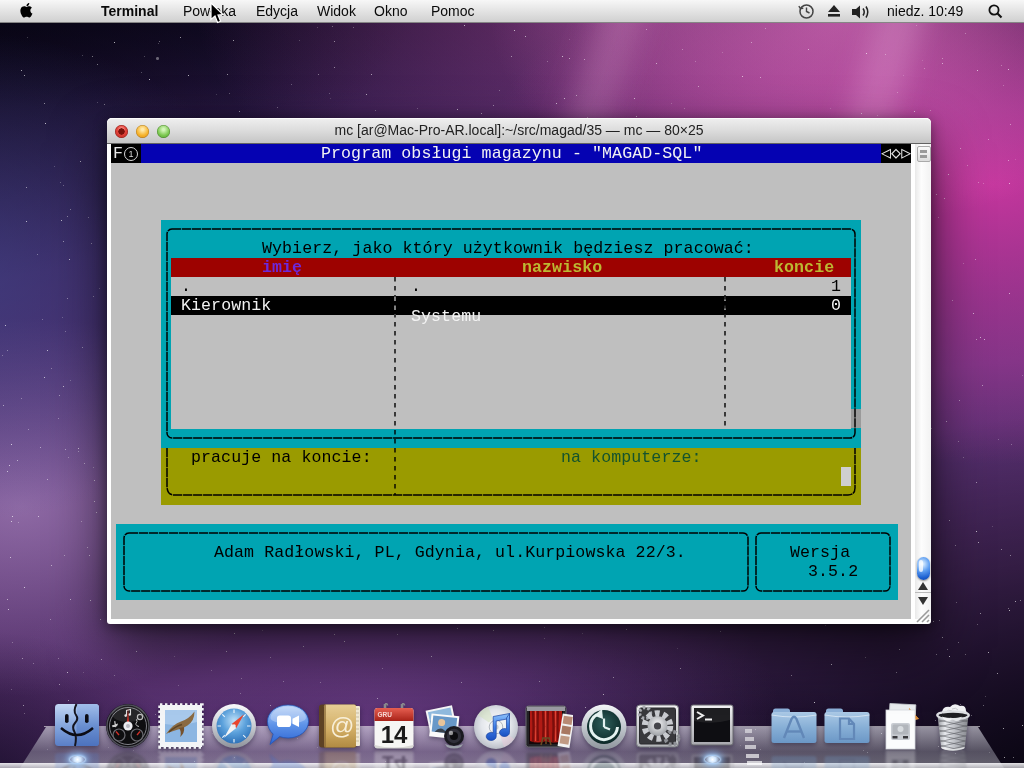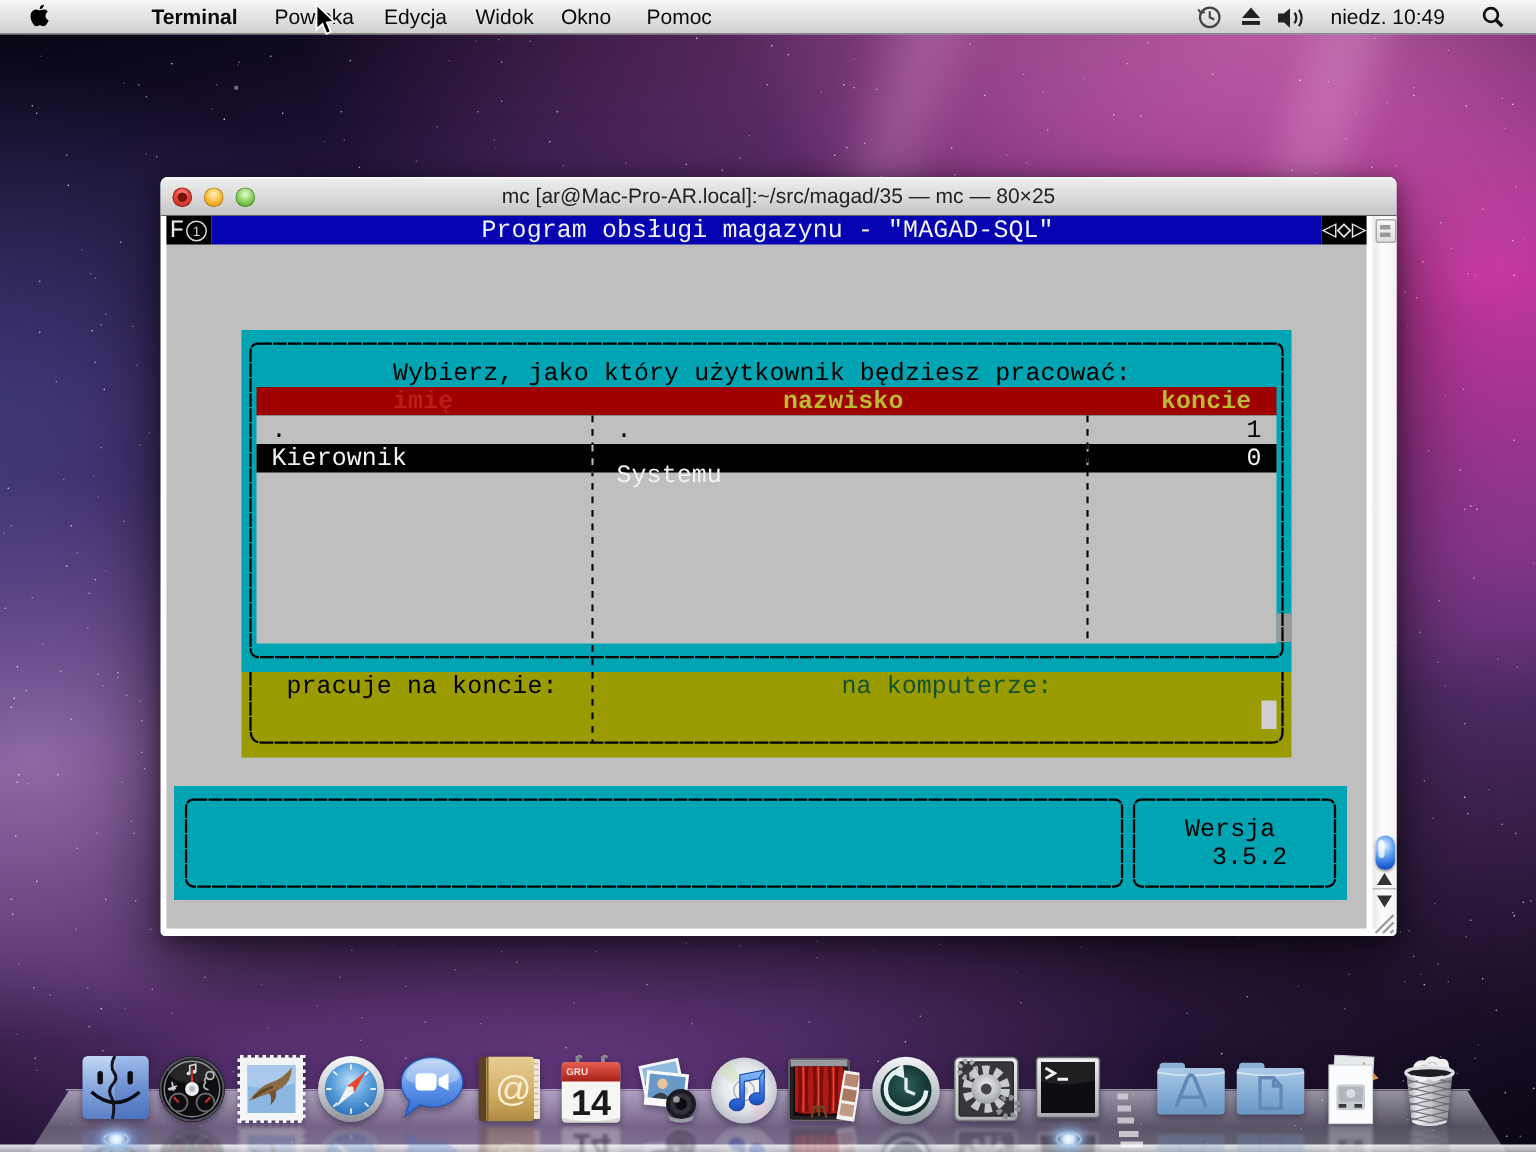--- a/index.html
+++ b/index.html
@@ -700,31 +700,32 @@
 <path d="M56 304 L56 342 Q56 351 63 351 L737 351 Q744 351 744 344 L744 304" stroke-dasharray="9.2 0.8"></path>
 <path d="M284 133 L284 351" stroke-dasharray="4.5 4.5" stroke-width="1.4"></path>
           <path d="M284 152.5 L284 171 M614 152.5 L614 171" stroke="#b8b8b8" stroke-dasharray="4.5 4.5" stroke-width="1.4"></path>
 <path d="M614 133 L614 285" stroke-dasharray="4.5 4.5" stroke-width="1.4"></path>
 <rect x="13" y="389" width="624" height="58" rx="5" stroke-dasharray="9.2 0.8"></rect>
 <rect x="645" y="389" width="134" height="58" rx="5" stroke-dasharray="9.2 0.8"></rect>
 </g>
       </svg>
 
 <div class="t" style="left:151px;top:95px;color:#000">Wybierz, jako który użytkownik będziesz pracować:</div>
-<div class="t" style="left:151px;top:114px;color:#b91c1c;font-weight:bold">imię</div>
+<div class="t" style="left:151px;top:114px;color:#6d28d9;font-weight:bold">imię</div>
 <div class="t" style="left:411px;top:114px;color:#bcb832;font-weight:bold">nazwisko</div>
 <div class="t" style="left:663px;top:114px;color:#bcb832;font-weight:bold">koncie</div>
 <div class="t" style="left:70px;top:133px;color:#000">.</div>
 <div class="t" style="left:300px;top:133px;color:#000">.</div>
 <div class="t" style="left:720px;top:133px;color:#000">1</div>
 <div class="t" style="left:70px;top:152px;color:#f2f2f2">Kierownik</div>
 <div class="t" style="left:300px;top:163px;color:#f2f2f2">Systemu</div>
 <div class="t" style="left:720px;top:152px;color:#f2f2f2">0</div>
 <div class="t" style="left:80px;top:304px;color:#000">pracuje na koncie:</div>
 <div class="t" style="left:450px;top:304px;color:#14532d">na komputerze:</div>
+<div class="t" style="left:103px;top:399px;color:#000">Adam Radłowski, PL, Gdynia, ul.Kurpiowska 22/3.</div>
 <div class="t" style="left:679px;top:399px;color:#000">Wersja</div>
 <div class="t" style="left:697px;top:418px;color:#000">3.5.2</div>
 </div>
 <div id="sbar">
 <div style="position:absolute;left:2px;top:2px;width:12px;height:14px;border:1px solid #aaa;border-radius:2px;background:linear-gradient(#fafafa,#ddd)">
 <div style="position:absolute;left:2px;top:3px;width:7px;height:3px;background:#9a9a9a"></div>
 <div style="position:absolute;left:2px;top:8px;width:7px;height:3px;background:#9a9a9a"></div>
       </div>
 <div style="position:absolute;left:1.5px;top:413px;width:13px;height:23px;border-radius:6.5px;background:radial-gradient(circle at 40% 30%,#dceeff 5%,#60a0f2 40%,#1a5ed0 78%,#1242a0 100%);box-shadow:0 1px 2px rgba(0,0,0,0.45)">
         <div style="position:absolute;left:2.5px;top:3px;width:3.5px;height:12px;border-radius:2px;background:rgba(255,255,255,0.75)"></div>

